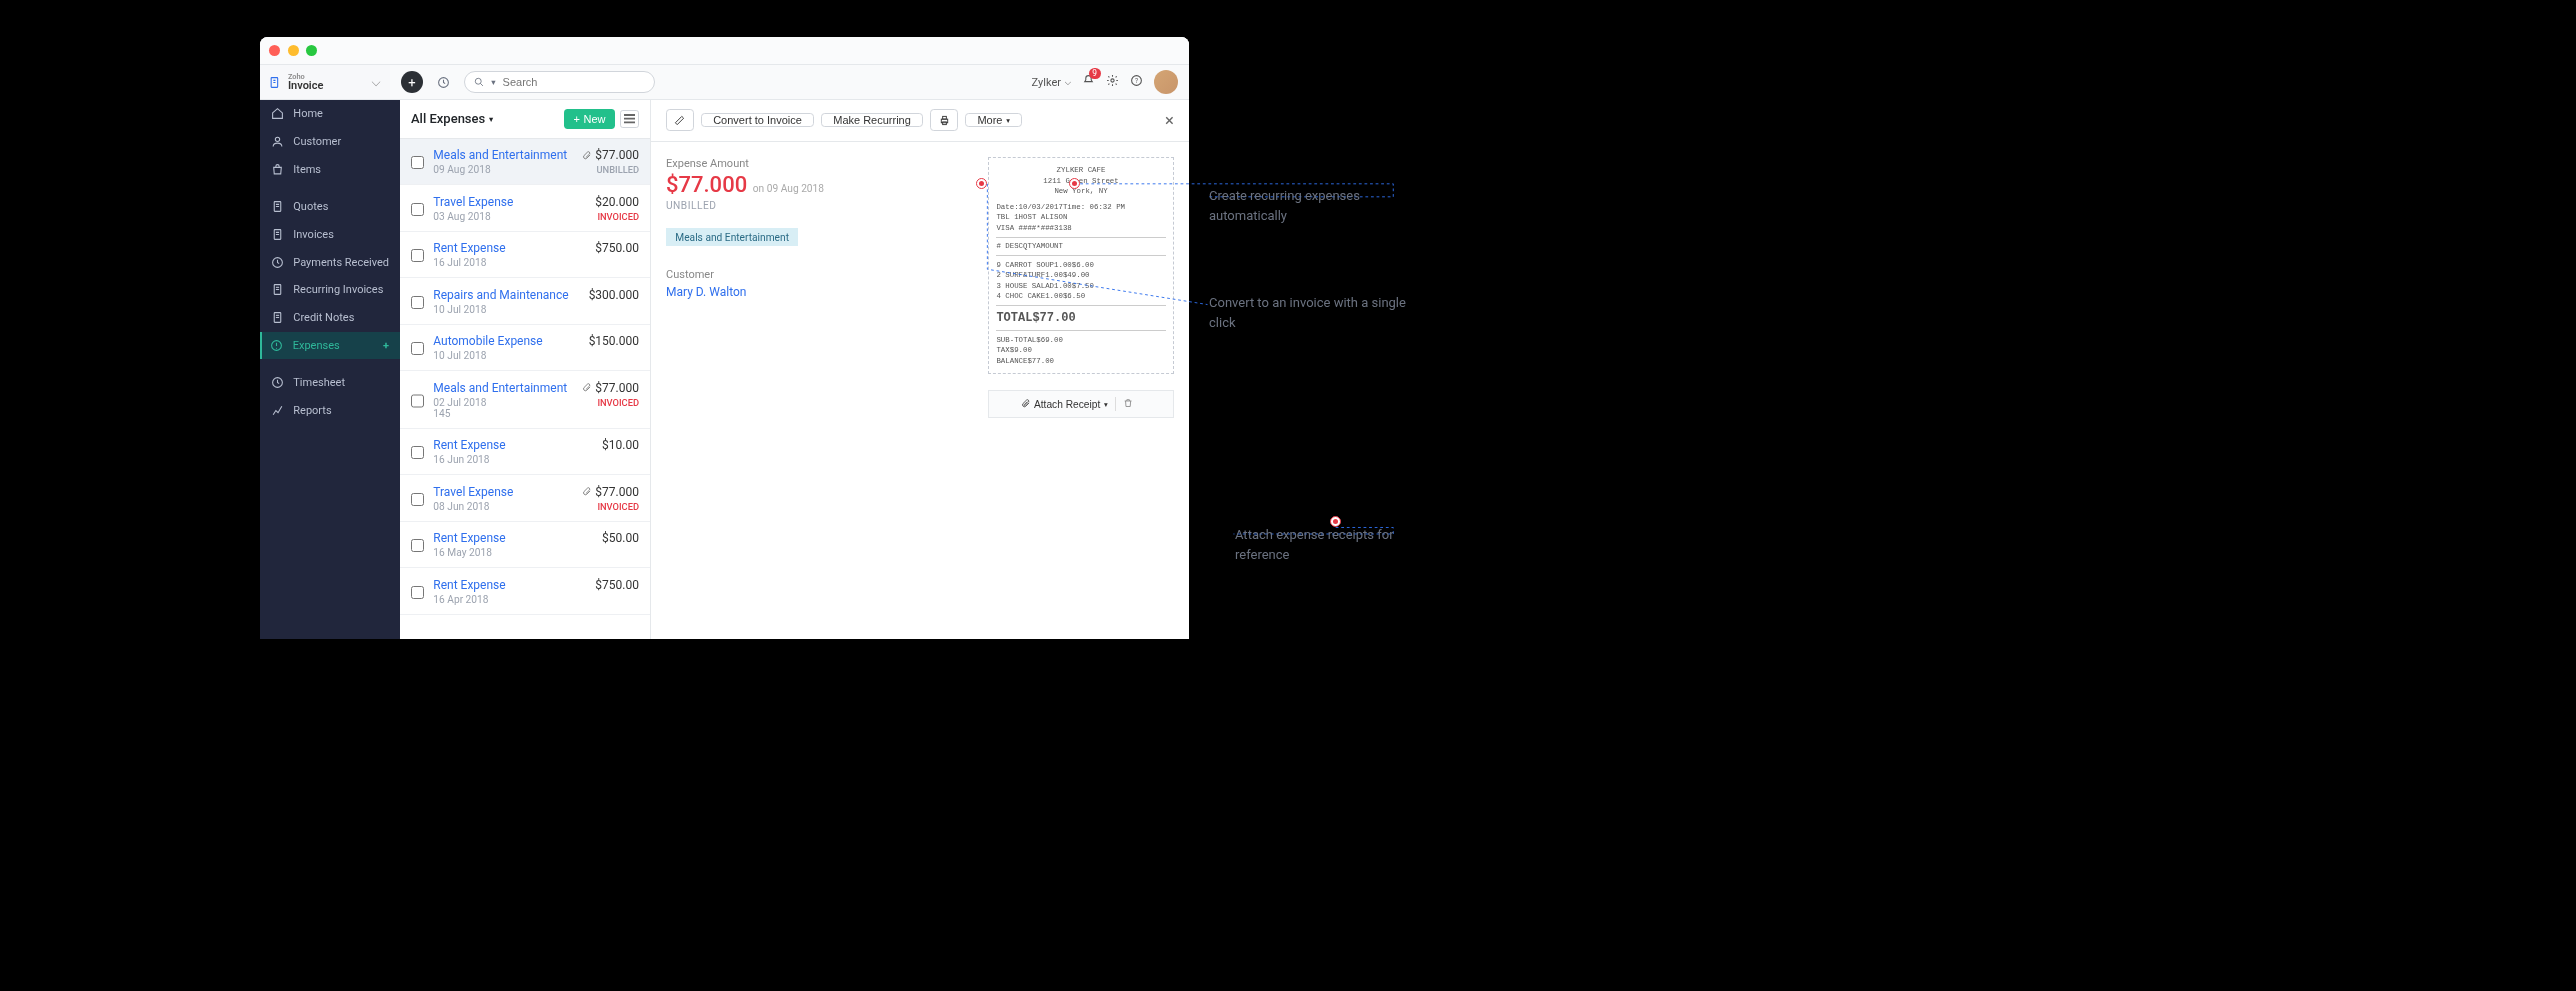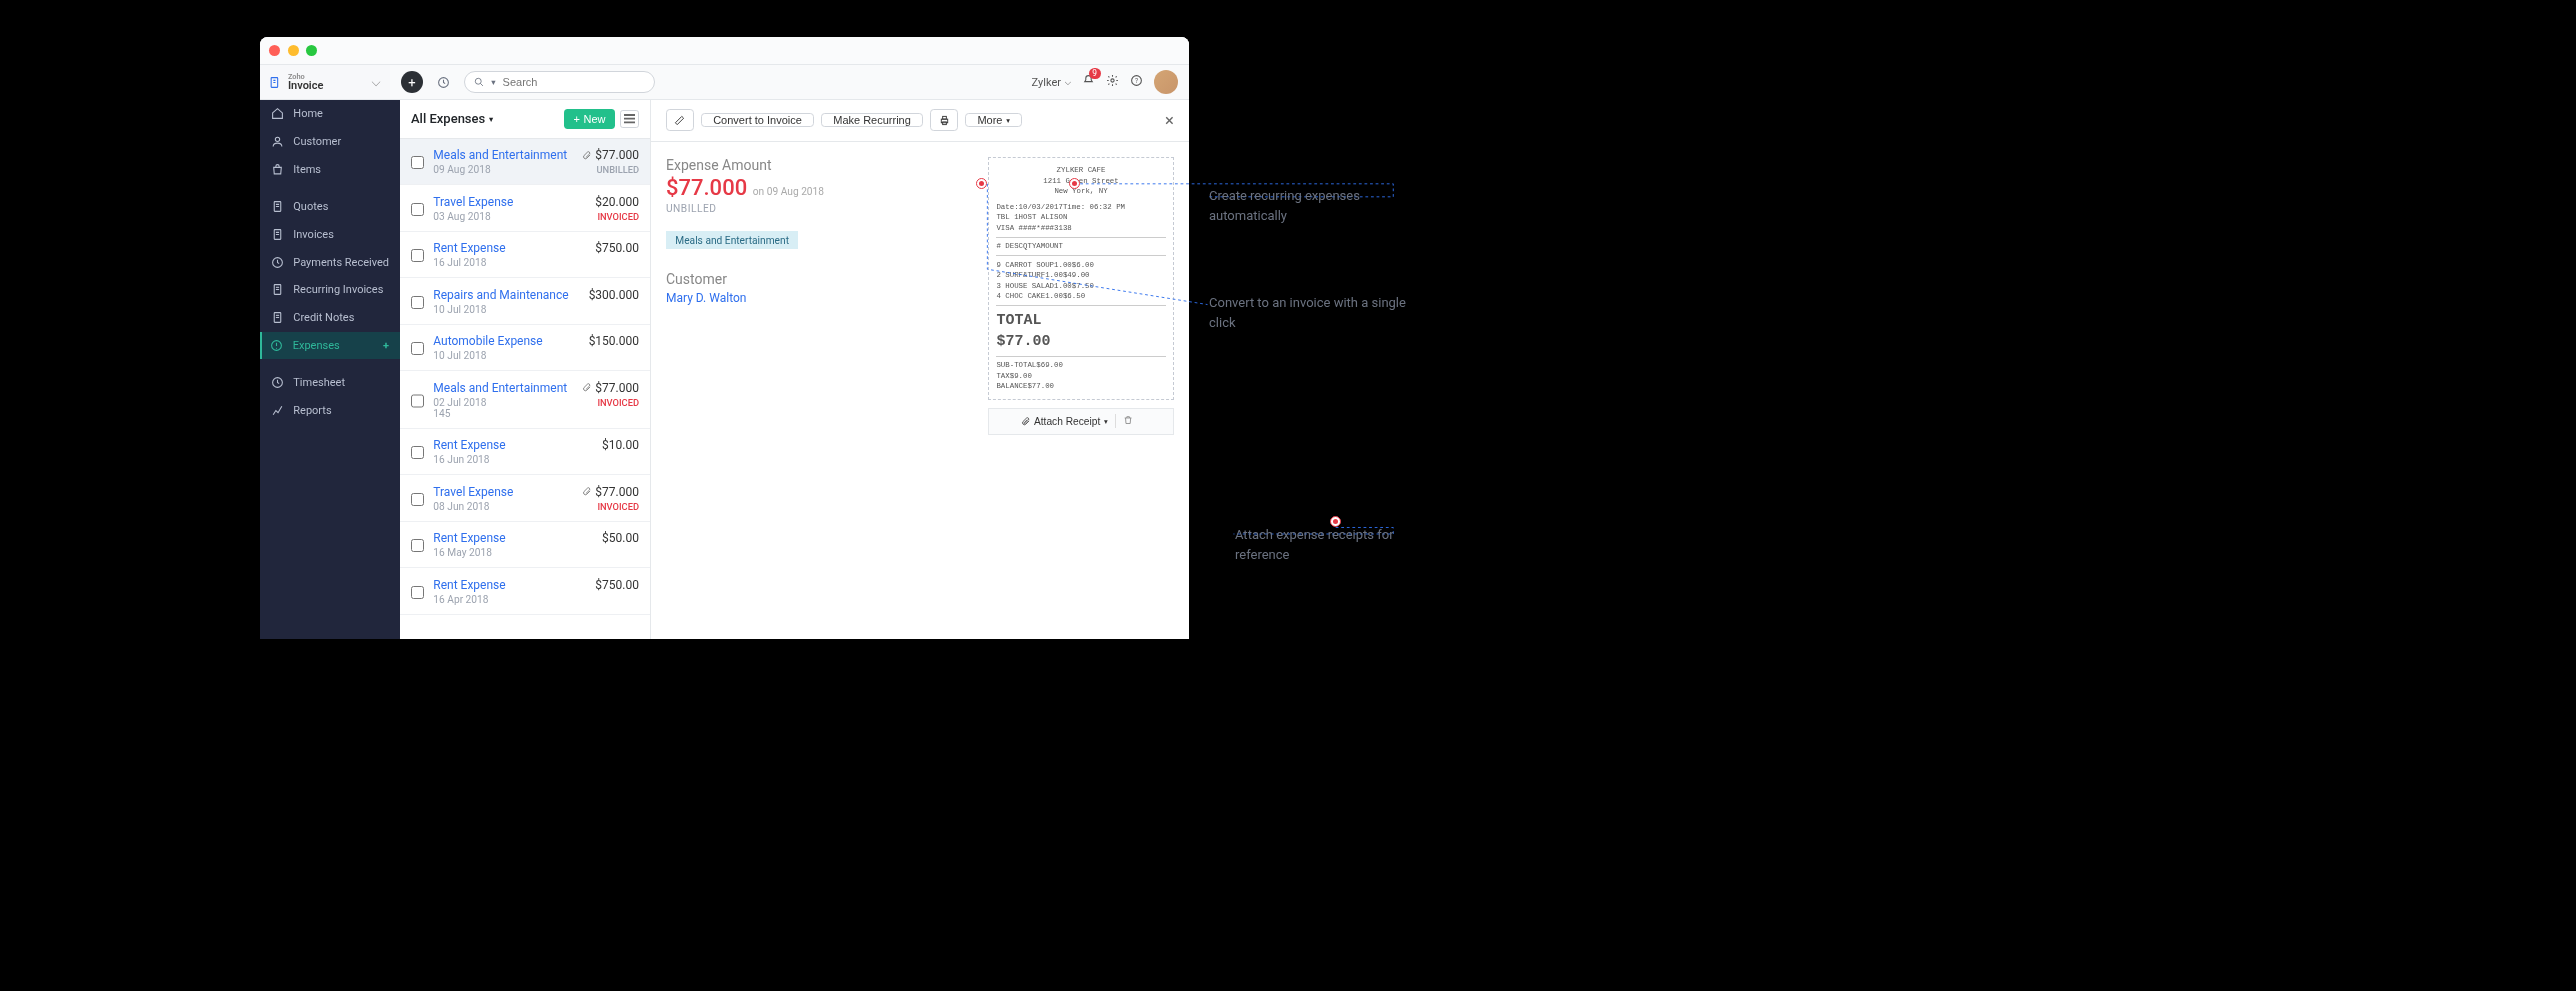--- a/index.html
+++ b/index.html
@@ -60,34 +60,34 @@
 .btn { border: 0.9px solid #d1d5db; background: #fff; border-radius: 3.7px; padding: 0 11px; font-size: 11px; cursor: pointer; color: #333; display: inline-flex; align-items: center; gap: 3.7px; }
 .btn.icon-only { padding: 4.6px 7.4px; }
 .close-x { margin-left: auto; font-size: 16.7px; color: #666; cursor: pointer; }
 .detail-body { flex: 1; padding: 15px; overflow-y: auto; position: relative; }
 .audit { display: flex; align-items: center; gap: 9.3px; color: #888; font-size: 10.2px; margin-bottom: 18.6px; }
 .audit-icon { width: 20.4px; height: 20.4px; background: #fff6d6; border: 0.9px solid #f0e0a0; border-radius: 2.8px; display: flex; align-items: center; justify-content: center; font-size: 10.2px; }
 .audit-text { color: #555; font-size: 11px; }
 .audit-by { color: #999; font-size: 10.2px; }
 .exp-region { display: flex; gap: 28px; }
 .exp-left { flex: 1; }
-.lbl { color: #888; font-size: 14px; }
+.lbl { color: #888; font-size: 11px; }
 .amt-big { color: #e63946; font-size: 22px; font-weight: 500; margin-top: 1.9px; display: flex; align-items: baseline; gap: 5.6px; }
 .amt-date { color: #aaa; font-size: 10.2px; font-weight: normal; }
 .status-pill { color: #9ca3af; font-size: 10.2px; margin-top: 3.7px; letter-spacing: 0.5px; }
 .cat-pill { display: inline-block; background: #d8eef5; color: #2a6b85; font-size: 10.2px; padding: 3.7px 9.3px; margin-top: 16.7px; }
 .cust-block { margin-top: 22px; }
 .cust-link { color: #2f6fed; font-size: 12px; margin-top: 3.7px; }
 
 .receipt { width: 186px; border: 0.9px dashed #c5cad3; padding: 7.4px; font-family: "Courier New", monospace; font-size: 7.4px; line-height: 1.4; color: #555; }
 .receipt .ctr { text-align: center; }
 .receipt-row { display: flex; justify-content: flex-start; }
 .receipt hr { border: none; border-top: 0.9px solid #ccc; margin: 3.7px 0; }
-.receipt .total-row { font-weight: bold; font-size: 15px; flex-direction: column; }
-.attach-bar { border: 0.9px solid #e5e8eb; background: #fafbfc; padding: 5.6px; margin-top: 8px; display: flex; align-items: center; justify-content: center; gap: 7.4px; }
+.receipt .total-row { font-weight: bold; font-size: 12px; }
+.attach-bar { border: 0.9px solid #e5e8eb; background: #fafbfc; padding: 5.6px; margin-top: 16px; display: flex; align-items: center; justify-content: center; gap: 7.4px; }
 .attach-btn { border: none; background: transparent; font-size: 10.2px; display: flex; align-items: center; gap: 3.7px; cursor: pointer; color: #333; }
 .trash { color: #888; cursor: pointer; padding: 0 7.4px; border-left: 0.9px solid #ddd; }
 
 .callout { position: absolute; color: #6b7280; font-size: 13px; line-height: 1.5; }
 .c1 { top: 149px; left: 1209px; width: 204px; }
 .c2 { top: 256px; left: 1209px; width: 204px; }
 .c3 { top: 488px; left: 1235px; width: 186px; }
 .hotspot { position: absolute; width: 11px; height: 11px; border: 1.9px solid #e63946; background: #fff; border-radius: 50%; }
 .hotspot::after { content: ''; position: absolute; inset: 1.9px; background: #e63946; border-radius: 50%; }
 .dashed-line { position: absolute; stroke: #2f6fed; stroke-dasharray: 3 3; fill: none; }

